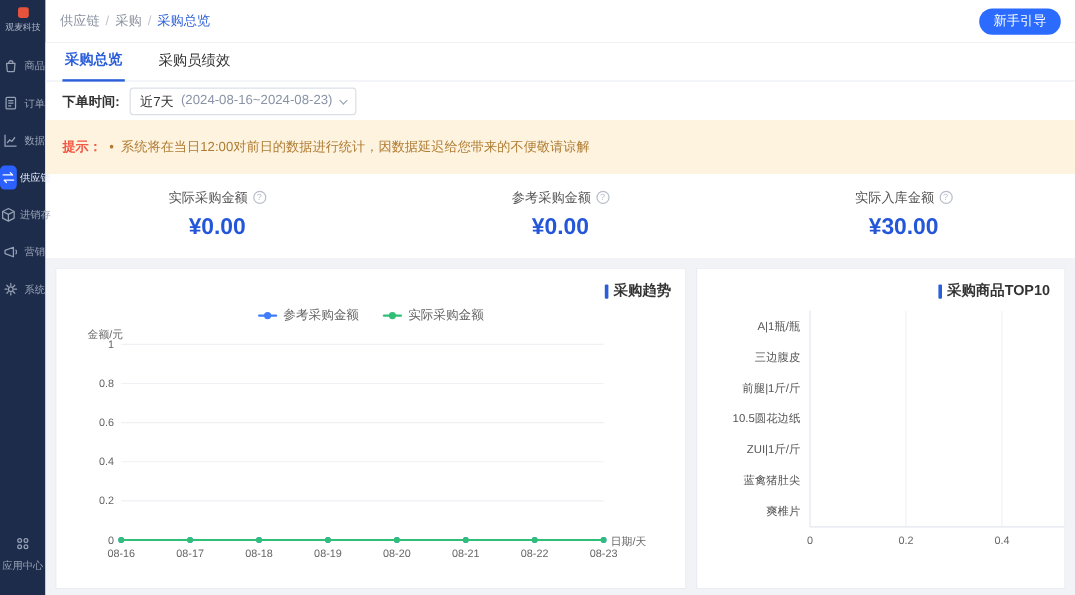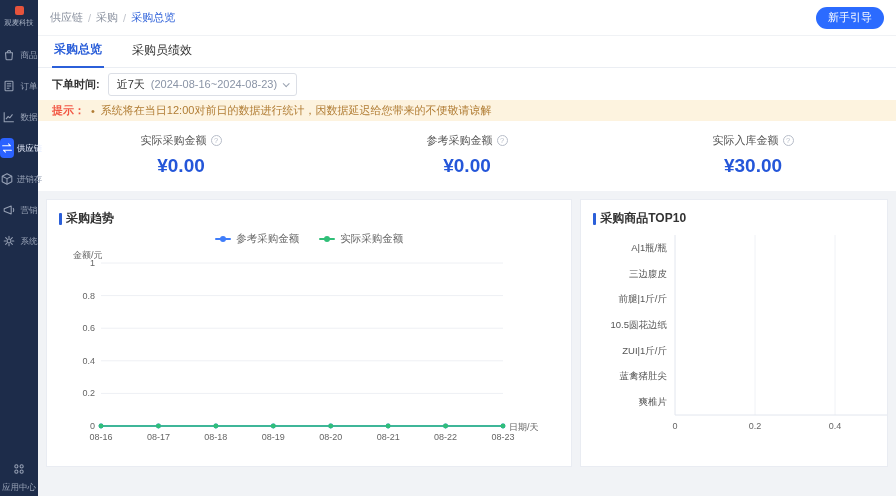--- a/index.html
+++ b/index.html
@@ -11,21 +11,21 @@
   .sidebar{width:38px;background:#1d2c4a;display:flex;flex-direction:column;align-items:center;flex-shrink:0;}
   .logo{margin-top:6px;display:flex;flex-direction:column;align-items:center;gap:2px;}
   .logo-mark{width:9px;height:9px;border-radius:2px;background:#e5533c;}
   .logo-text{font-size:8px;color:#aab4c6;white-space:nowrap;transform:scale(.92);}
   #side-nav{margin-top:14px;display:flex;flex-direction:column;gap:5px;width:100%;}
   .side-item{display:flex;flex-direction:row;align-items:center;gap:2px;padding:3px 0;cursor:pointer;color:#97a1b5;}
   .side-icon{width:20px;height:20px;display:flex;align-items:center;justify-content:center;border-radius:4px;}
   .side-item.active .side-icon{background:#2b62ff;color:#fff;}
   .side-label{font-size:9px;transform:scale(.95);white-space:nowrap;}
   .side-item.active .side-label{color:#e9efff;}
-  .side-bottom{margin-top:auto;margin-bottom:2px;display:flex;flex-direction:column;align-items:center;gap:2px;font-size:9px;color:#97a1b5;cursor:pointer;}
+  .side-bottom{margin-top:auto;margin-bottom:18px;display:flex;flex-direction:column;align-items:center;gap:2px;font-size:9px;color:#97a1b5;cursor:pointer;}
 
   
   .main{flex:1;display:flex;flex-direction:column;min-width:0;background:#fff;}
   .topbar{height:36px;display:flex;align-items:center;justify-content:space-between;padding:0 12px;border-bottom:1px solid #f0f2f5;flex-shrink:0;}
   .breadcrumb{font-size:11px;color:#8a919f;display:flex;gap:5px;align-items:center;}
   .crumb-last{color:#2b5fd9;}
   .crumb-sep{color:#c0c4cc;}
   .top-right{display:flex;align-items:center;gap:10px;}
   .search{display:flex;align-items:center;border:1px solid #dcdfe6;border-radius:3px;height:22px;padding:0 8px;width:160px;background:#fff;}
   .search input{border:none;outline:none;flex:1;font-size:10.5px;color:#333;min-width:0;font-family:inherit;background:transparent;}
@@ -38,35 +38,35 @@
   .white-block{background:#fff;flex-shrink:0;}
   .tabs{display:flex;gap:26px;padding:0 14px;border-bottom:1px solid #ebeef3;height:32px;align-items:flex-end;}
   .tab{font-size:12px;color:#333;padding:7px 2px 8px;cursor:pointer;}
   .tab.active{color:#2b5fd9;border-bottom:2px solid #2b5fd9;margin-bottom:-1px;font-weight:700;}
   .filter-row{display:flex;align-items:center;gap:8px;padding:6px 14px;height:32px;}
   .filter-label{font-size:11px;color:#333;font-weight:700;}
   .select{display:flex;align-items:center;gap:6px;border:1px solid #dcdfe6;border-radius:3px;padding:3px 8px;font-size:11px;cursor:pointer;background:#fff;}
   .sel-main{color:#333;}
   .sel-range{color:#8a94a6;}
   .chev{width:5px;height:5px;border-right:1.2px solid #9aa3b2;border-bottom:1.2px solid #9aa3b2;transform:rotate(45deg) translateY(-1px);}
-  .notice{background:#fdf3df;padding:3px 14px;font-size:11px;display:flex;gap:6px;align-items:center;}
+  .notice{background:#fdf3df;padding:15px 14px;font-size:11px;display:flex;gap:6px;align-items:center;}
   .notice-prefix{color:#f25744;font-weight:700;}
   .notice-bullet,.notice-text{color:#b07c33;}
   .metrics{display:flex;padding:12px 0 14px;}
   .metric{flex:1;display:flex;flex-direction:column;align-items:center;gap:7px;}
   .metric-label{font-size:11px;color:#555;display:flex;align-items:center;gap:4px;}
   .info-icon{width:11px;height:11px;border:1px solid #b7bdc9;border-radius:50%;color:#b7bdc9;font-size:7.5px;display:flex;align-items:center;justify-content:center;cursor:pointer;line-height:1;}
   .metric-value{font-size:19px;font-weight:700;color:#2456d9;}
 
   
   .charts{flex:1;background:#f1f3f6;padding:8px;display:flex;gap:8px;min-height:0;align-items:flex-start;}
   .panel{background:#fff;border:1px solid #e9ecf2;padding:10px 12px;height:268px;}
   .panel-left{width:62.5%;flex-shrink:0;}
   .panel-right{flex:1;overflow:hidden;min-width:0;}
-  .panel-title{display:flex;align-items:center;gap:4px;font-size:12px;font-weight:700;color:#333;}
+  .panel-title{display:flex;align-items:center;gap:4px;font-size:12px;font-weight:700;color:#333;justify-content:flex-end;}
   .tmark{width:3px;height:12px;background:#2b5fd9;border-radius:1px;flex-shrink:0;}
   .legend{display:flex;justify-content:center;gap:20px;margin-top:4px;font-size:10.5px;color:#666;align-items:center;height:16px;}
   .legend-item{display:flex;align-items:center;gap:5px;cursor:pointer;}
   .lg-line{width:16px;height:2px;position:relative;border-radius:1px;display:inline-block;}
   .lg-dot{width:6px;height:6px;border-radius:50%;position:absolute;left:5px;top:-2px;display:inline-block;}
   svg text{font-family:"Liberation Sans","DejaVu Sans",sans-serif;}
 </style>
 </head>
 <body>
 

